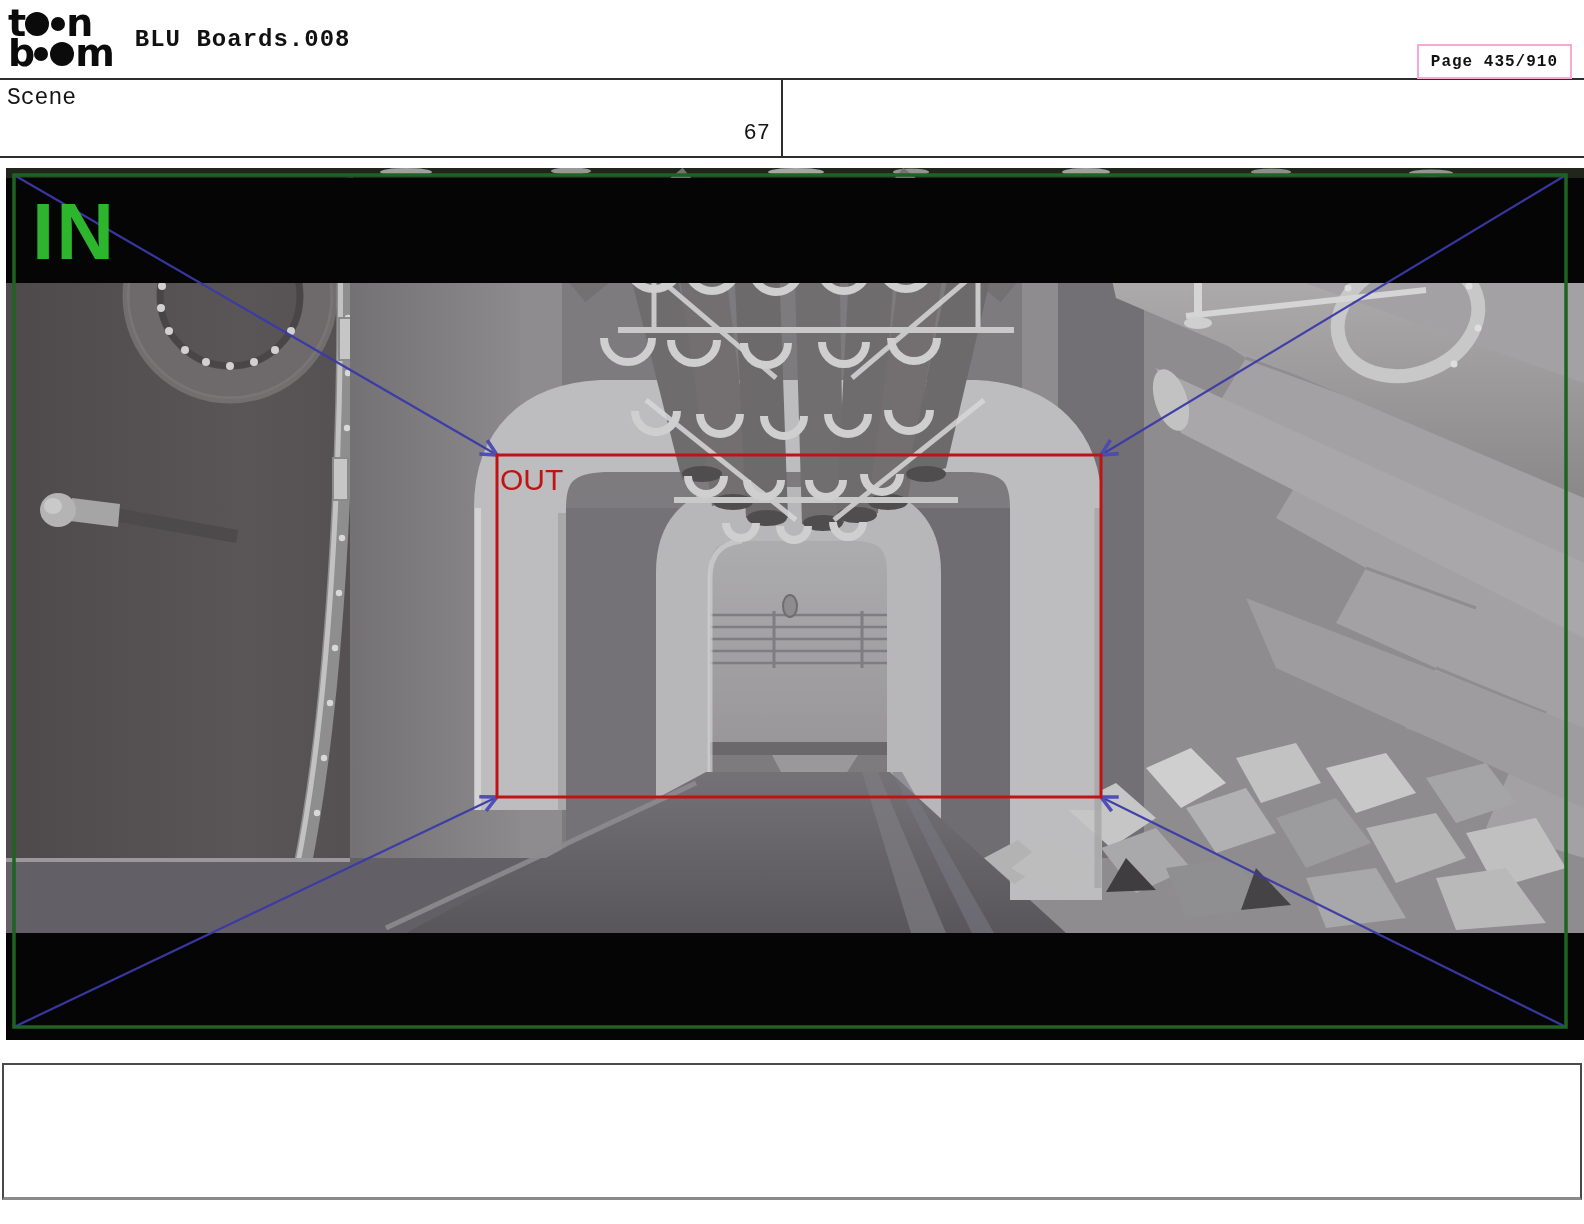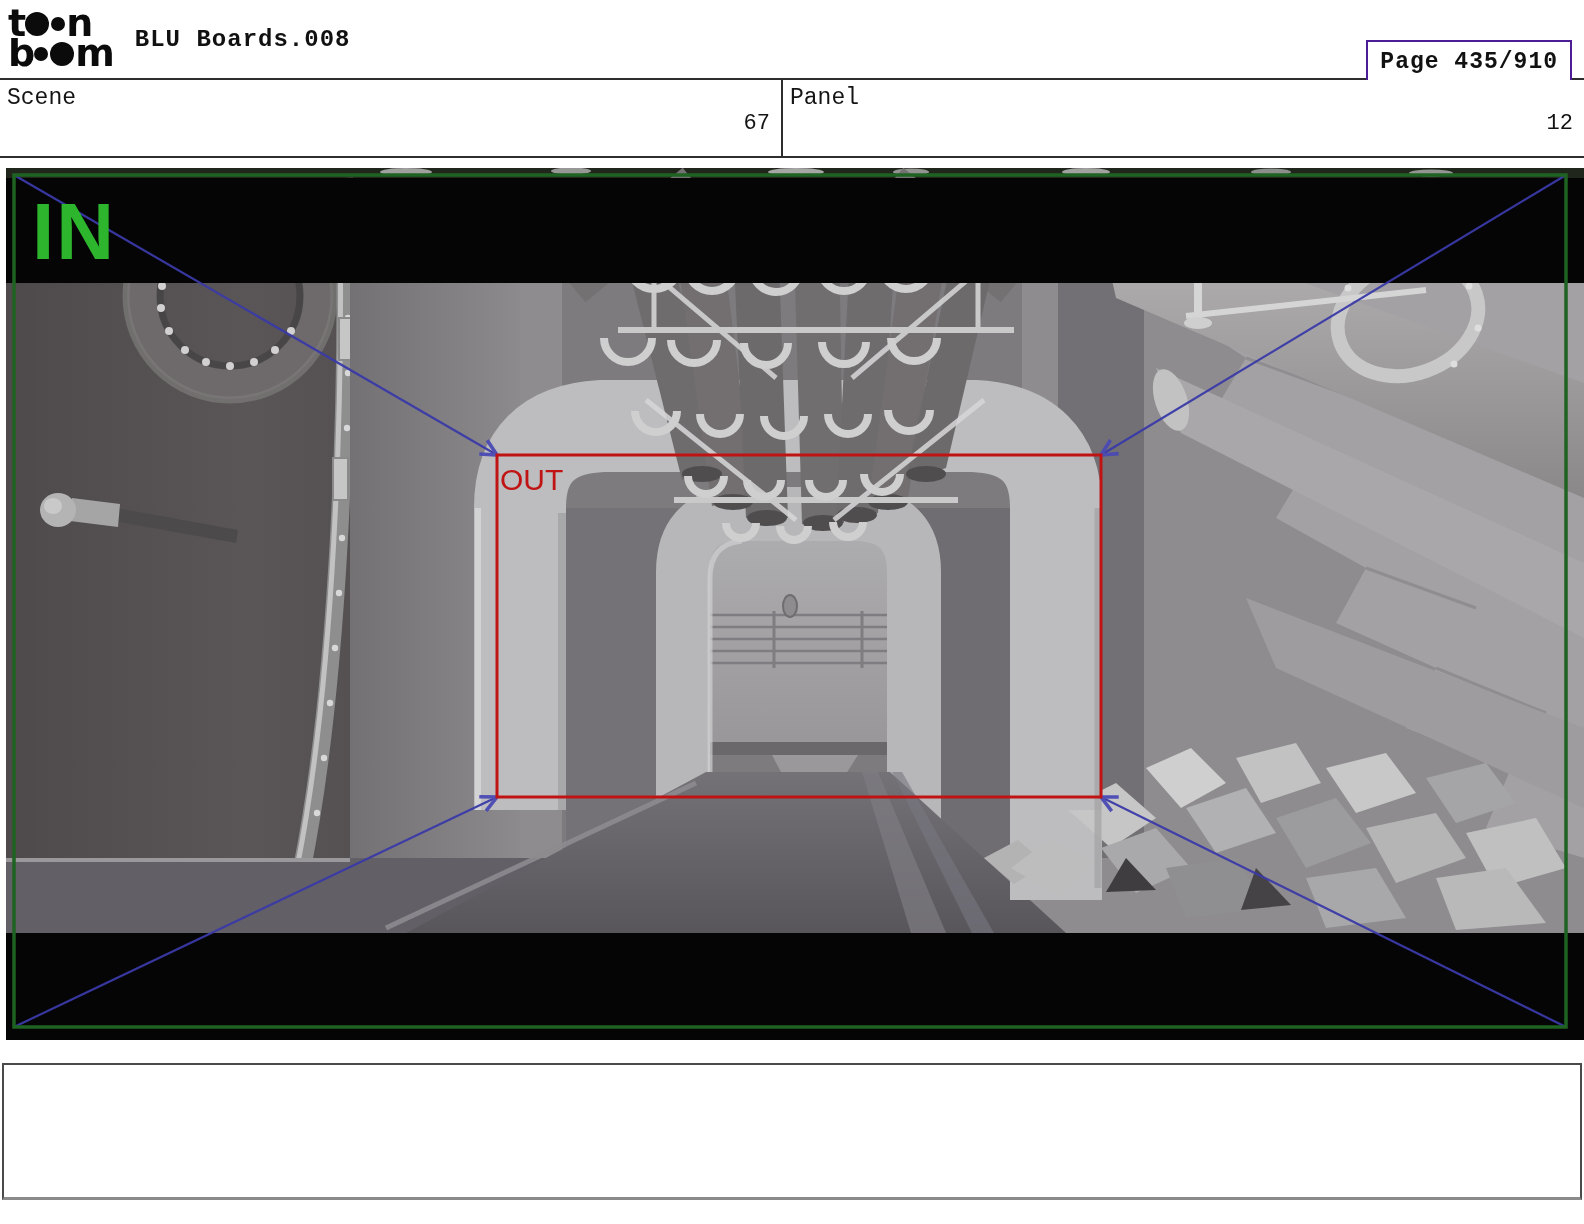--- a/index.html
+++ b/index.html
@@ -8,28 +8,28 @@
 
   
   .header { height:78px; display:flex; align-items:center; padding:0 12px 0 8px; }
   .logo { display:flex; flex-direction:column; justify-content:center; line-height:0.82; font-family:"DejaVu Sans", sans-serif; font-weight:bold; color:#0b0b0b; }
   .logo-row { display:flex; align-items:center; height:30px; }
   .logo-row span.ltr { font-size:38px; letter-spacing:-2px; }
   .dot { display:inline-block; border-radius:50%; background:#0b0b0b; }
   .dot.big { width:24px; height:24px; margin:0 1px; }
   .dot.small { width:14px; height:14px; margin:0 1px; }
   .doc-title { margin-left:22px; font-family:"Liberation Mono", monospace; font-weight:bold; font-size:24px; letter-spacing:1px; }
-  .page-box { margin-left:auto; border:2px solid #4c1d95; padding:7px 12px 6px 12px; font-weight:bold; font-size:23px; letter-spacing:1px; background:#fff;margin-top:44px; }
+  .page-box { margin-left:auto; border:2px solid #f9a8d4; padding:7px 12px 6px 12px; font-weight:bold; font-size:16px; letter-spacing:1px; background:#fff;margin-top:44px; }
 
   
   .info-row { display:grid; grid-template-columns:783px 1fr; border-top:2px solid #2e2e2e; border-bottom:2px solid #2e2e2e; height:80px; }
   .info-cell { position:relative; background:#fff; }
   .info-cell.first { border-right:2px solid #2e2e2e; }
   .info-label { position:absolute; top:5px; left:7px; font-size:23px; color:#141414; }
-  .info-value { position:absolute; bottom:20px; right:11px; font-size:22px; color:#141414; }
+  .info-value { position:absolute; bottom:10px; right:11px; font-size:22px; color:#141414; }
 
   
   .panel-wrap { position:relative; margin:10px 0 0 6px; width:1578px; height:872px; background:#8e8c8e; overflow:hidden;padding-left:8px; }
   .panel-wrap svg { position:absolute; left:0; top:0; }
   .in-label { position:absolute; left:26px; top:24px; font-family:"Liberation Sans", sans-serif; font-weight:bold; font-size:80px; color:#2db52d; letter-spacing:2px; line-height:1; }
   .out-label { position:absolute; left:494px; top:297px; font-family:"Liberation Sans", sans-serif; font-weight:normal; font-size:30px; color:#c01414; line-height:1; }
 
   
   .caption-box { margin:23px 2px 0 2px; height:137px; background:#ffffff; border:2px solid #4a4a4a; border-bottom:3px solid #8a8a8a; font-size:20px; padding:8px; }
 </style>
@@ -52,24 +52,20 @@
     </div>
   </div>
   <div class="doc-title">BLU Boards.008</div>
   <div class="page-box">Page 435/910</div>
 </div>
 
 <div class="info-row">
   <div class="info-cell first">
     <div class="info-label">Scene</div>
     <div class="info-value">67</div>
-  </div>
-  <div class="info-cell">
-    <div class="info-label">Panel</div>
-    <div class="info-value">12</div>
   </div>
 </div>
 
 <div class="panel-wrap" title="Grayscale 3D previs of a damaged corridor: armored door with porthole on the left, arched tunnel with ceiling pipes and clamps in the center leading to a closed bulkhead door, collapsed wall with fallen pipes and rubble on the right; green IN frame and red OUT camera frame connected by blue camera-move lines">
 <svg width="1578" height="872" viewBox="0 0 1578 872">
   <defs>
     <linearGradient id="gDoor" x1="0" y1="0" x2="1" y2="0">
       <stop offset="0" stop-color="#4e4a4b"></stop>
           <stop offset="0.7" stop-color="#5a5657"></stop>
           <stop offset="1" stop-color="#555152"></stop>

